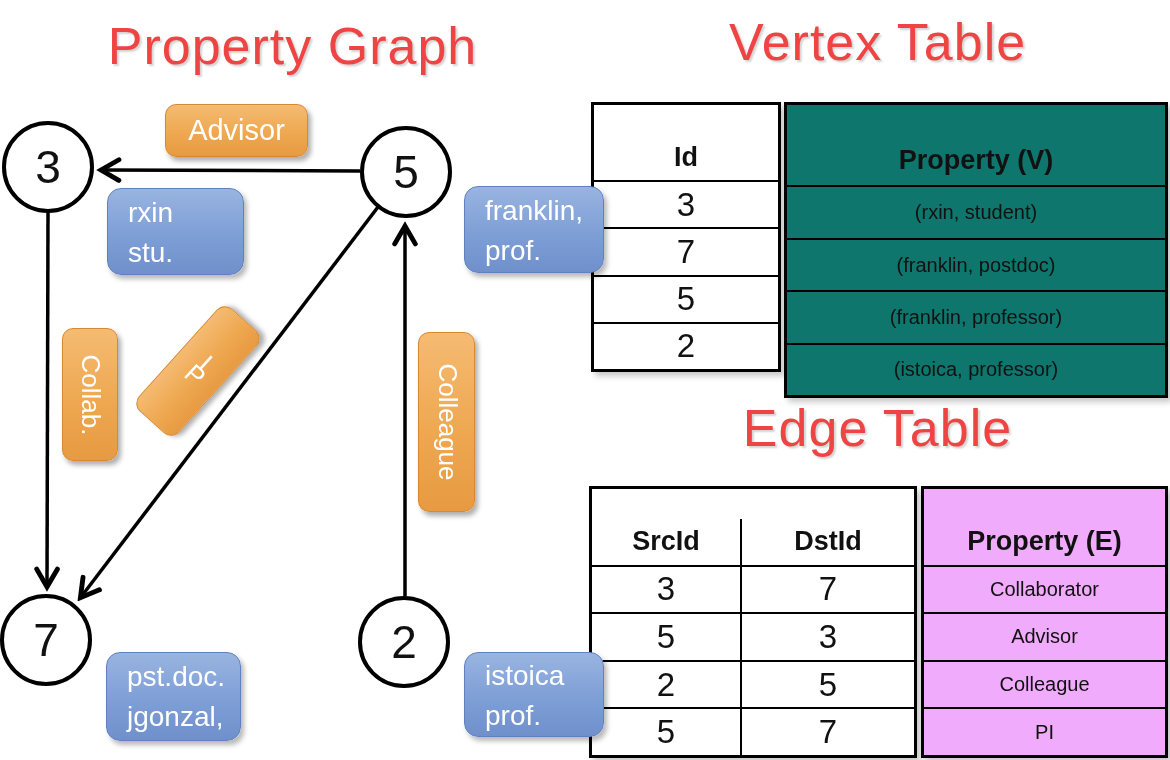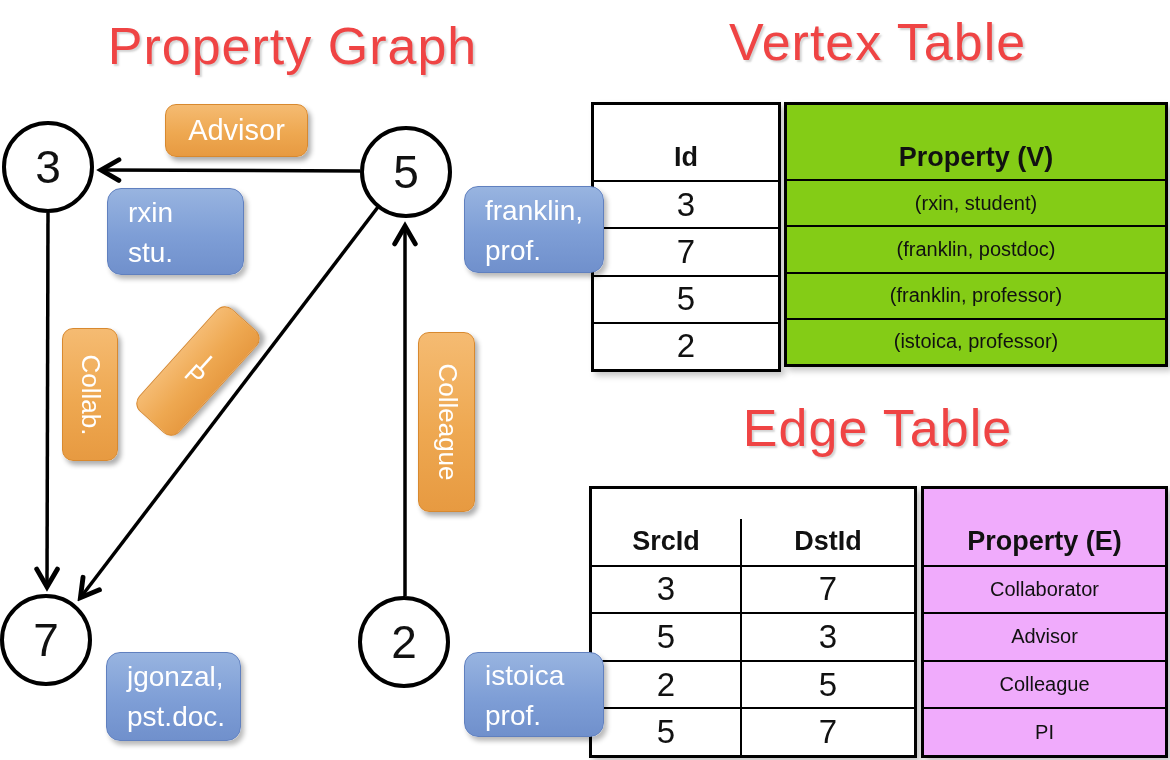--- a/index.html
+++ b/index.html
@@ -81,21 +81,21 @@
   .trow{
     flex:1;display:flex;align-items:center;justify-content:center;
     border-top:2px solid #000;
   }
   .trow:first-child{border-top:none;margin-top:30px;}
   .th{font-weight:bold;font-size:27px;}
   .num{font-size:33px;}
   .prop{font-size:20px;}
 
   .vt-id{left:591px;top:102px;width:190px;height:270px;}
-  .vt-prop{left:784px;top:102px;width:384px;height:265px;background:#84cc16;}
+  .vt-prop{left:784px;top:102px;width:384px;height:296px;background:#0f766e;}
 
   .et-left{left:589px;top:486px;width:328px;height:272px;}
   .et-prop{left:921px;top:486px;width:247px;height:272px;background:#f0abfc;}
   .et-left .trow{padding:0;align-items:stretch;}
   .cell{display:flex;align-items:center;justify-content:center;height:100%;text-align:center;}
   .cell-src{width:150px;border-right:2px solid #000;box-sizing:border-box;}
   .cell-dst{flex:1;}
 </style>
 </head>
 <body>
@@ -123,22 +123,22 @@
 
 <div class="pill blue p-rxin">
   <div class="pline">rxin</div>
   <div class="pline">stu.</div>
 </div>
 <div class="pill blue p-franklin">
   <div class="pline">franklin,</div>
   <div class="pline">prof.</div>
 </div>
 <div class="pill blue p-jgonzal">
+  <div class="pline">pst.doc.</div>
   <div class="pline">jgonzal,</div>
-  <div class="pline">pst.doc.</div>
 </div>
 <div class="pill blue p-istoica">
   <div class="pline">istoica</div>
   <div class="pline">prof.</div>
 </div>
 
 <div class="pill orange p-advisor">
   <span>Advisor</span>
 </div>
 <div class="pill orange vpill p-collab">

